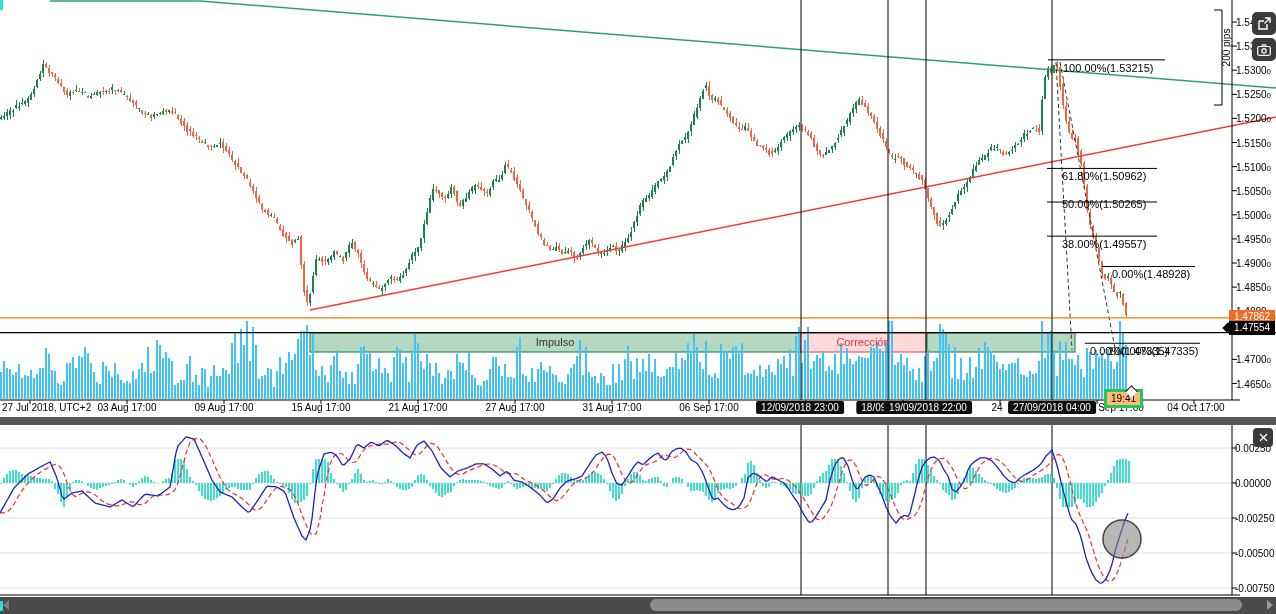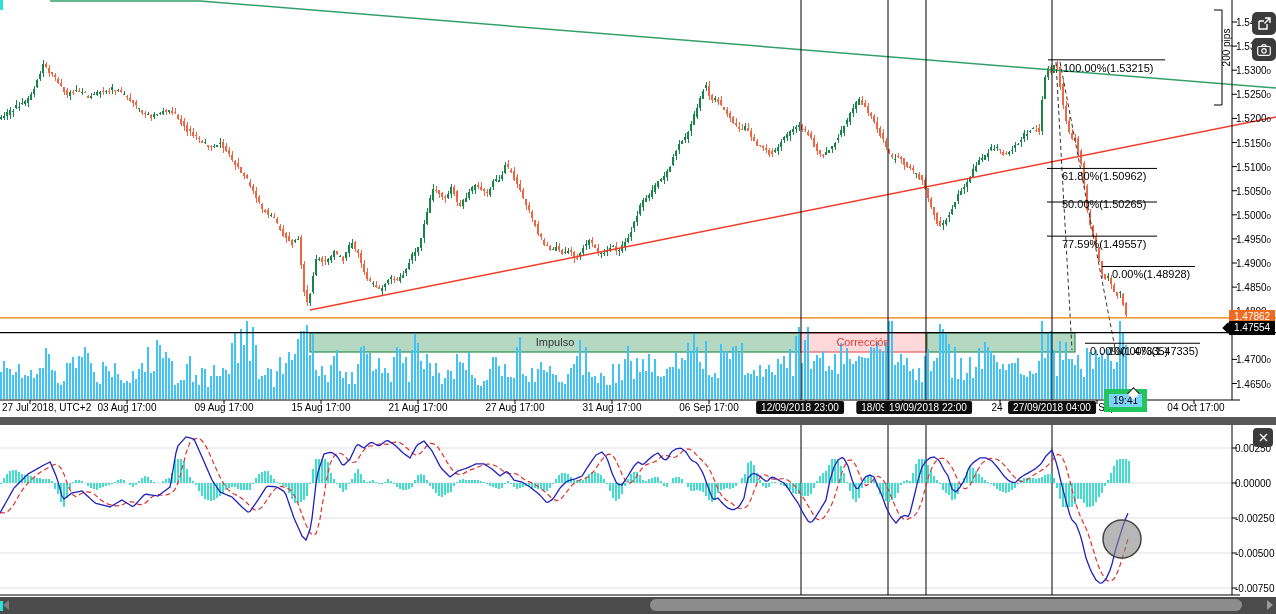--- a/index.html
+++ b/index.html
@@ -15,21 +15,21 @@
   .date-badge{position:absolute;top:401px;transform:translateX(-50%);background:#0d0d0d;color:#fff;
       font-size:10px;line-height:13px;padding:0 5px;border-radius:2px;white-space:nowrap;}
   .fib-lbl{position:absolute;font-size:11px;white-space:nowrap;}
   .region-lbl{position:absolute;font-size:11px;white-space:nowrap;transform:translateX(-50%);}
   .price-badge{position:absolute;left:1229px;color:#fff;font-size:10px;line-height:14px;
       padding:0 5px;border-radius:0;white-space:nowrap;}
   .badge-arrow{position:absolute;left:-5px;top:3px;width:8px;height:8px;transform:rotate(45deg);}
   .btn{position:absolute;width:24px;height:23px;background:#3b3b3b;border-radius:5px;
       display:flex;align-items:center;justify-content:center;cursor:pointer;}
   .btn svg{display:block;}
-  #tooltip-time{position:absolute;left:1104px;top:389px;background:#7dd3fc;border:5px solid #22c55e;
+  #tooltip-time{position:absolute;left:1104px;top:389px;background:#fdba74;border:3px solid #22c55e;
       font-size:10px;line-height:13px;padding:0 4px;}
   #tooltip-notch{position:absolute;left:20px;top:-5px;width:8px;height:8px;background:#fff;
       border-left:1px solid #000;border-top:1px solid #000;transform:rotate(45deg);}
   #macd-title{position:absolute;left:4px;top:426px;font-size:11px;}
   #pips-label{position:absolute;left:1196px;top:30px;font-size:10px;transform:rotate(-90deg);
       transform-origin:center;width:60px;text-align:center;top:42px;}
   #separator{position:absolute;left:0;top:417px;width:1276px;height:8px;background:#585858;}
   #scroll-track{position:absolute;left:0;top:597px;width:1276px;height:17px;background:#4b4b4b;}
   #scroll-thumb{position:absolute;left:650px;top:2px;width:592px;height:12px;background:#8c8c8c;border-radius:6px;}
   .scroll-arrow{position:absolute;top:3px;width:0;height:0;border-top:5px solid transparent;border-bottom:5px solid transparent;}
@@ -1662,21 +1662,21 @@
       <div class="lbl macd-lbl" style="top: 443px;">0.00250</div>
       <div class="lbl macd-lbl" style="top: 478px;">0.00000</div>
       <div class="lbl macd-lbl" style="top: 513px;">-0.00250</div>
       <div class="lbl macd-lbl" style="top: 548px;">-0.00500</div>
       <div class="lbl macd-lbl" style="top: 583px;">-0.00750</div>
     </div>
   <div id="fib-labels">
       <div class="fib-lbl" style="left: 1063px; top: 61.837px;">100.00%(1.53215)</div>
       <div class="fib-lbl" style="left: 1062px; top: 170.432px;">61.80%(1.50962)</div>
       <div class="fib-lbl" style="left: 1062px; top: 198px;">50.00%(1.50265)</div>
-      <div class="fib-lbl" style="left: 1062px; top: 238.153px;">77.59%(1.49557)</div>
+      <div class="fib-lbl" style="left: 1062px; top: 238.153px;">38.00%(1.49557)</div>
       <div class="fib-lbl" style="left: 1112px; top: 268.47px;">0.00%(1.48928)</div>
       <div class="fib-lbl" style="left: 1090px; top: 345.253px;">0.00%(1.47335)</div>
       <div class="fib-lbl" style="left: 1108px; top: 345.253px;">100.00%(1.47335)</div>
     </div>
   <div id="region-labels">
       <div class="region-lbl" style="left: 555px; top: 336px; color: rgb(51, 51, 51);">Impulso</div>
       <div class="region-lbl" style="left: 863px; top: 336px; color: rgb(224, 54, 54);">Corrección</div>
     </div>
 
   <div id="pips-label">200 pips</div>

